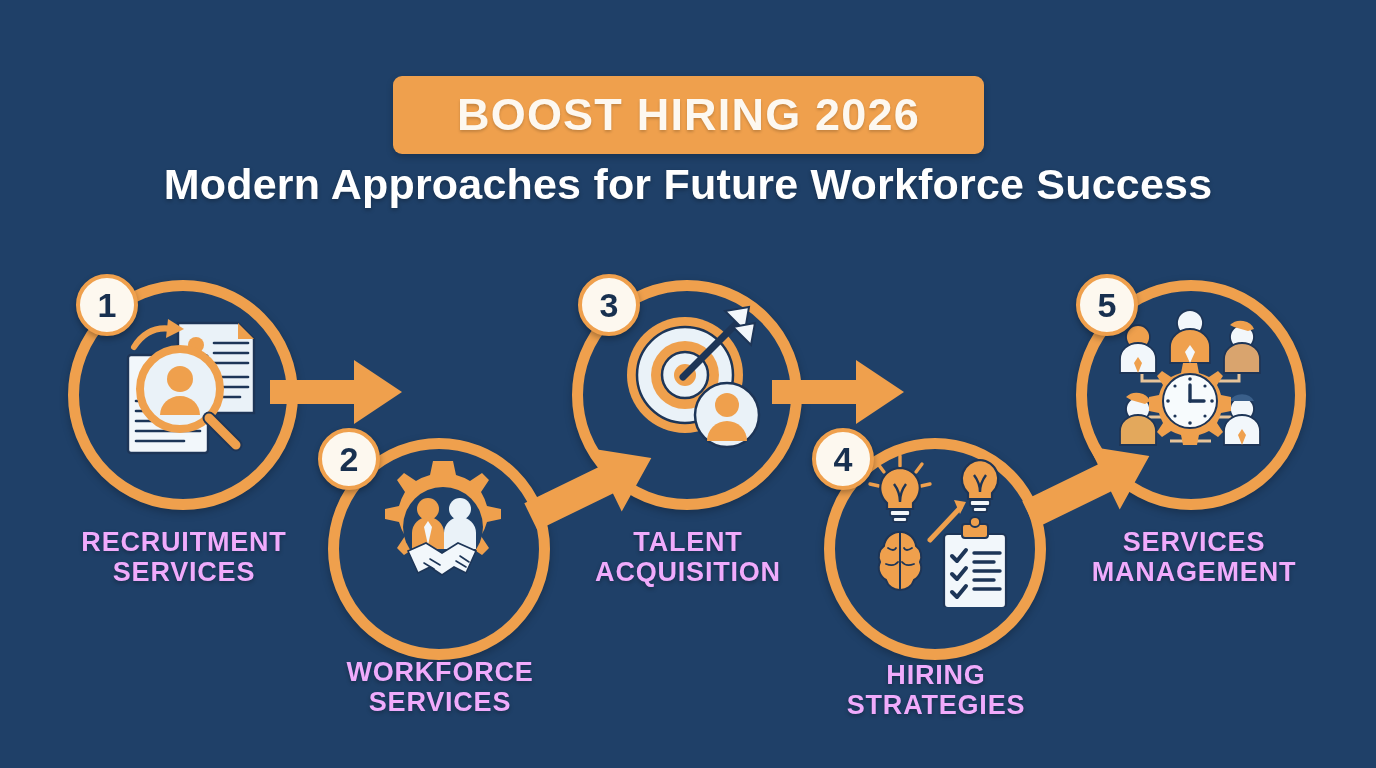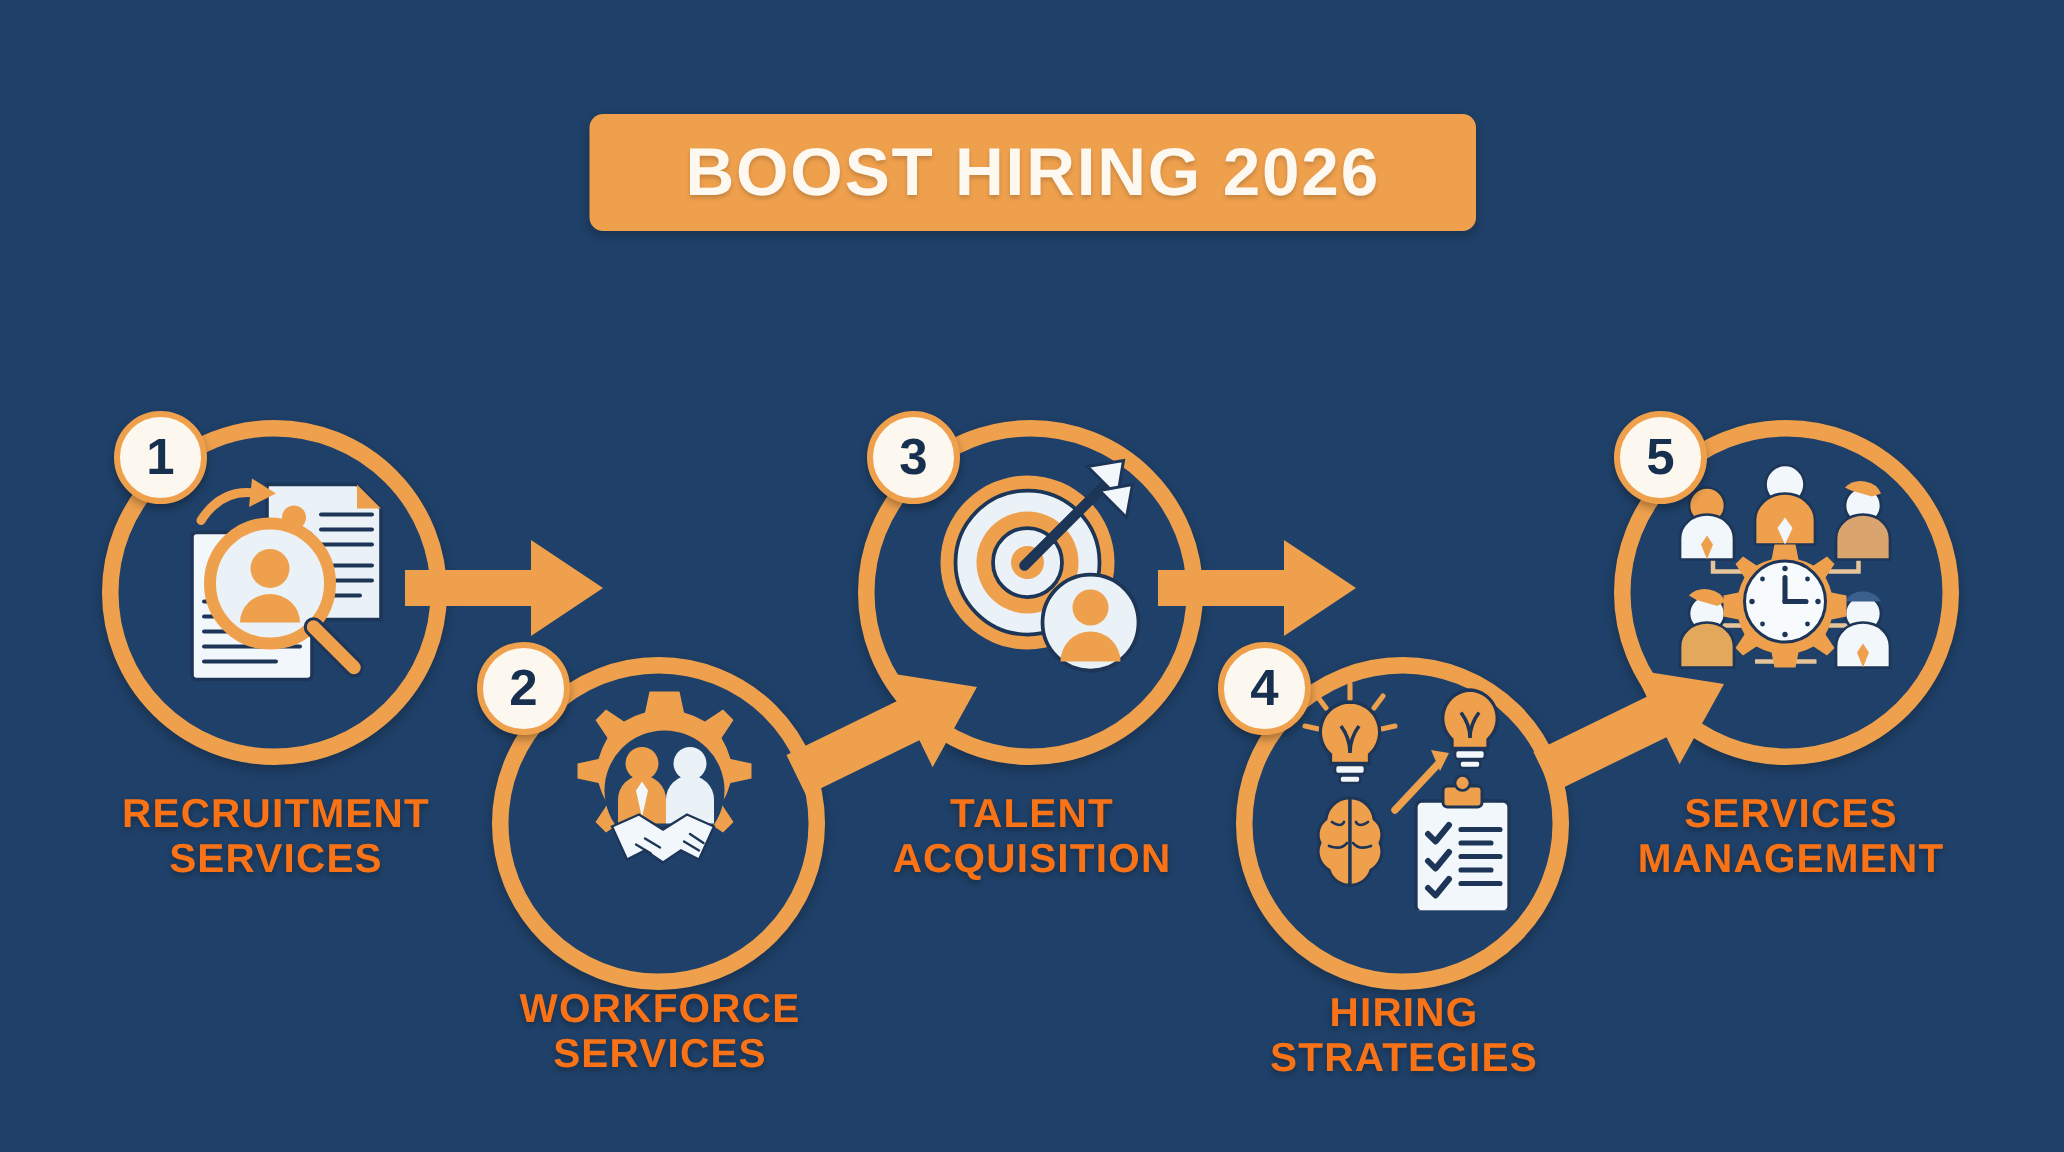--- a/index.html
+++ b/index.html
@@ -66,37 +66,38 @@
   }
   .icon-wrap{
     position:absolute;
     display:flex; align-items:center; justify-content:center;
     z-index:4;
   }
   .step-label{
     position:absolute;
     width:340px;
     text-align:center;
-    color:#f97316;
+    color:#f0abfc;
     font-size:27px;
     font-weight:bold;
     line-height:1.12;
     letter-spacing:.8px;
     text-shadow:0 2px 4px rgba(0,0,0,.3);
   }
   .arrow{ position:absolute; z-index:3; }
 </style>
 </head>
 <body>
 
 <div id="stage">
 
   <div class="title-banner">
     <span>BOOST HIRING 2026</span>
   </div>
+  <div class="subtitle">Modern Approaches for Future Workforce Success</div>
 
   <svg class="arrow" style="left:268px; top:352px;" width="140" height="80" viewBox="0 0 140 80">
     <path d="M2,28 L86,28 L86,8 L134,40 L86,72 L86,52 L2,52 Z" fill="#efa04d"></path>
   </svg>
 
   <svg class="arrow" style="left:520px; top:430px;" width="145" height="115" viewBox="0 0 145 115">
     <g transform="rotate(-26 72 57)">
       <path d="M4,42 L88,42 L88,22 L138,57 L88,92 L88,72 L4,72 Z" fill="#efa04d"></path>
     </g>
   </svg>

